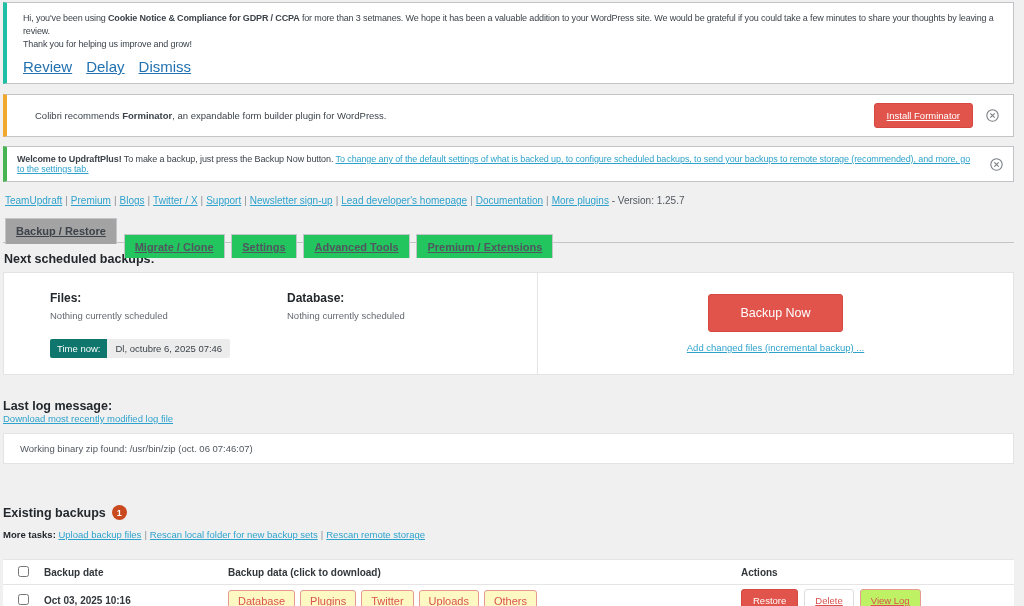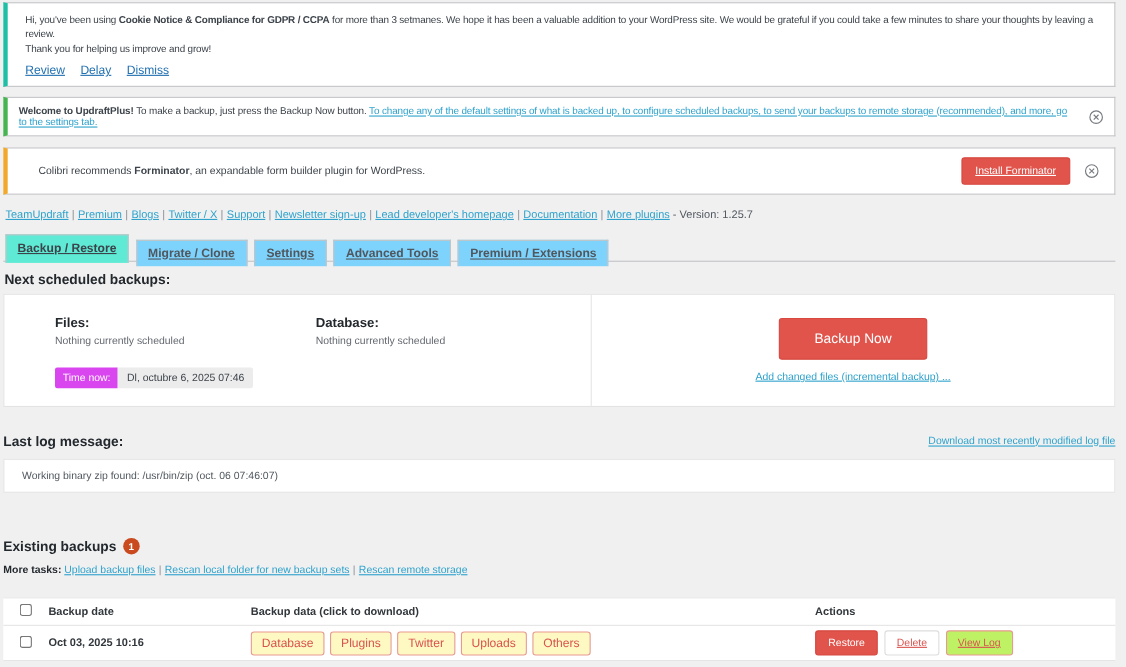--- a/index.html
+++ b/index.html
@@ -14,21 +14,21 @@
   .wrap { padding:2px 10px 0 3px; }
 
   
   .notice {
     background:#fff; border:1px solid #c3c4c7; border-left:4px solid #888;
     margin-bottom:9px; position:relative;
   }
   .notice-review { padding:9px 16px 8px; }
   .notice-review p { font-size:9px; letter-spacing:-0.15px; line-height:13px; color:#3c434a; }
   .notice-links { margin-top:7px; display:flex; gap:14px; }
-  .notice-links a { color:#2271b1; font-size:11px;text-align:right; }
+  .notice-links a { color:#2271b1; font-size:15px;text-align:right; }
   .notice-flex { display:flex; align-items:center; padding:8px 14px; min-height:36px; }
   .notice-forminator { margin-top:10px; }
   .notice-forminator .ntext { flex:1; font-size:9.5px; padding-left:14px; }
   .notice-updraft { padding:7px 10px; min-height:26px; }
   .notice-updraft .ntext { flex:1; font-size:9px; letter-spacing:-0.1px; }
   .notice b { font-weight:bold; }
   .link-teal { color:#2ea2cc; }
   .dismiss {
     width:14px; height:14px; margin-left:12px; flex:none; cursor:pointer;
     color:#787c82; display:flex; align-items:center; justify-content:center;
@@ -41,47 +41,47 @@
   .btn-install { text-decoration:underline; flex:none; }
 
   
   .updraft-links { margin:13px 0 0 2px; font-size:10px; color:#50575e; }
   .updraft-links a { color:#2ea2cc; }
   .updraft-links .sep { color:#8c8f94; margin:0 3px; }
   .ver { color:#50575e; }
 
   .nav-tabs { margin-top:10px; border-bottom:1px solid #c3c4c7; padding-left:2px; height:27px; }
   .nav-tab {
-    display:inline-block; background:#7dd3fc; border:1px solid #c3c4c7; border-bottom:none;
+    display:inline-block; background:#22c55e; border:1px solid #c3c4c7; border-bottom:none;
     padding:6px 10px 5px; margin-right:4px; font-size:11px; font-weight:bold;
-    color:#50575e; text-decoration:underline; position:relative; top:7px; cursor:pointer;
-  }
-  .nav-tab.active { background:#5eead4; color:#3c434a; padding-bottom:7px; top:2px; }
+    color:#50575e; text-decoration:underline; position:relative; top:18px; cursor:pointer;
+  }
+  .nav-tab.active { background:#a3a3a3; color:#3c434a; padding-bottom:7px; top:2px; }
 
   
   h2.sec { font-size:12.5px; font-weight:bold; color:#23282d; margin:9px 0 6px 1px; }
 
   
   .panel {
     background:#fff; border:1px solid #e3e3e3; height:103px; display:flex;
   }
   .panel-left { width:506px; border-right:1px solid #e5e5e5; display:flex; padding:18px 0 0 18px;margin-left:28px; }
   .col-files { width:237px; }
   .col-db { flex:1; }
   .panel h3 { font-size:12px; font-weight:bold; color:#23282d; margin-bottom:5px; }
   .muted { color:#646970; font-size:9.5px; }
   .timenow { margin-top:18px; display:inline-flex; font-size:9.5px; }
-  .timenow-label { background:#d946ef; color:#fdfdfd; padding:4px 7px; border-radius:2px 0 0 2px; }
+  .timenow-label { background:#0f766e; color:#fdfdfd; padding:4px 7px; border-radius:2px 0 0 2px; }
   .timenow-value { background:#ececec; color:#3c434a; padding:4px 8px; border-radius:0 2px 2px 0; }
   .panel-right { flex:1; display:flex; flex-direction:column; align-items:center; justify-content:center; gap:10px; }
   .btn-backup-now { font-size:12.5px; padding:11px 31px; border-radius:3px; }
   .incremental { font-size:9.5px; color:#2ea2cc; }
 
   
-  .log-head { display:flex; justify-content:space-between; align-items:center; margin-top:24px; }
+  .log-head { display:flex; justify-content:space-between; align-items:flex-start; margin-top:24px;flex-direction:column; }
   .log-head a { font-size:9.5px; color:#2ea2cc; }
   .log-box {
     background:#fff; border:1px solid #e3e3e3; margin-top:9px; padding:9px 16px;
     font-size:9.5px; color:#50575e;
   }
 
   
   .existing-head { margin-top:41px; display:flex; align-items:center; gap:6px; }
   .existing-head h2 { margin:0; }
   .count-badge {
@@ -127,33 +127,33 @@
   <div class="notice notice-review" style="border-left-color: rgb(31, 191, 165);">
     <p><span>Hi, you've been using </span><b>Cookie Notice &amp; Compliance for GDPR / CCPA</b><span> for more than 3 setmanes. We hope it has been a valuable addition to your WordPress site. We would be grateful if you could take a few minutes to share your thoughts by leaving a review.</span></p>
     <p>Thank you for helping us improve and grow!</p>
     <div class="notice-links">
       <a>Review</a>
       <a>Delay</a>
       <a>Dismiss</a>
     </div>
   </div>
 
-  <div class="notice notice-flex notice-updraft" style="border-left-color: rgb(70, 180, 80);">
-    <div class="ntext"><b>Welcome to UpdraftPlus!</b><span> To make a backup, just press the Backup Now button. </span><a class="link-teal">To change any of the default settings of what is backed up, to configure scheduled backups, to send your backups to remote storage (recommended), and more, go to the settings tab.</a></div>
+  <div class="notice notice-flex notice-forminator" style="border-left-color: rgb(240, 169, 45);">
+    <div class="ntext"><span>Colibri recommends </span><b>Forminator</b><span>, an expandable form builder plugin for WordPress.</span></div>
+    <button class="btn-red btn-install" style="background-color: rgb(224, 84, 76);">Install Forminator</button>
     <span class="dismiss">
       <svg width="13" height="13" viewBox="0 0 16 16">
           <circle cx="8" cy="8" r="7" fill="none" stroke="currentColor" stroke-width="1.3"></circle>
           <path d="M5.3 5.3 L10.7 10.7 M10.7 5.3 L5.3 10.7" stroke="currentColor" stroke-width="1.3"></path>
         </svg>
     </span>
   </div>
 
-  <div class="notice notice-flex notice-forminator" style="border-left-color: rgb(240, 169, 45);">
-    <div class="ntext"><span>Colibri recommends </span><b>Forminator</b><span>, an expandable form builder plugin for WordPress.</span></div>
-    <button class="btn-red btn-install" style="background-color: rgb(224, 84, 76);">Install Forminator</button>
+  <div class="notice notice-flex notice-updraft" style="border-left-color: rgb(70, 180, 80);">
+    <div class="ntext"><b>Welcome to UpdraftPlus!</b><span> To make a backup, just press the Backup Now button. </span><a class="link-teal">To change any of the default settings of what is backed up, to configure scheduled backups, to send your backups to remote storage (recommended), and more, go to the settings tab.</a></div>
     <span class="dismiss">
       <svg width="13" height="13" viewBox="0 0 16 16">
           <circle cx="8" cy="8" r="7" fill="none" stroke="currentColor" stroke-width="1.3"></circle>
           <path d="M5.3 5.3 L10.7 10.7 M10.7 5.3 L5.3 10.7" stroke="currentColor" stroke-width="1.3"></path>
         </svg>
     </span>
   </div>
 
   <div class="updraft-links">
     <a>TeamUpdraft</a><span class="sep">|</span><a>Premium</a><span class="sep">|</span><a>Blogs</a><span class="sep">|</span><a>Twitter / X</a><span class="sep">|</span><a>Support</a><span class="sep">|</span><a>Newsletter sign-up</a><span class="sep">|</span><a>Lead developer's homepage</a><span class="sep">|</span><a>Documentation</a><span class="sep">|</span><a>More plugins</a>

